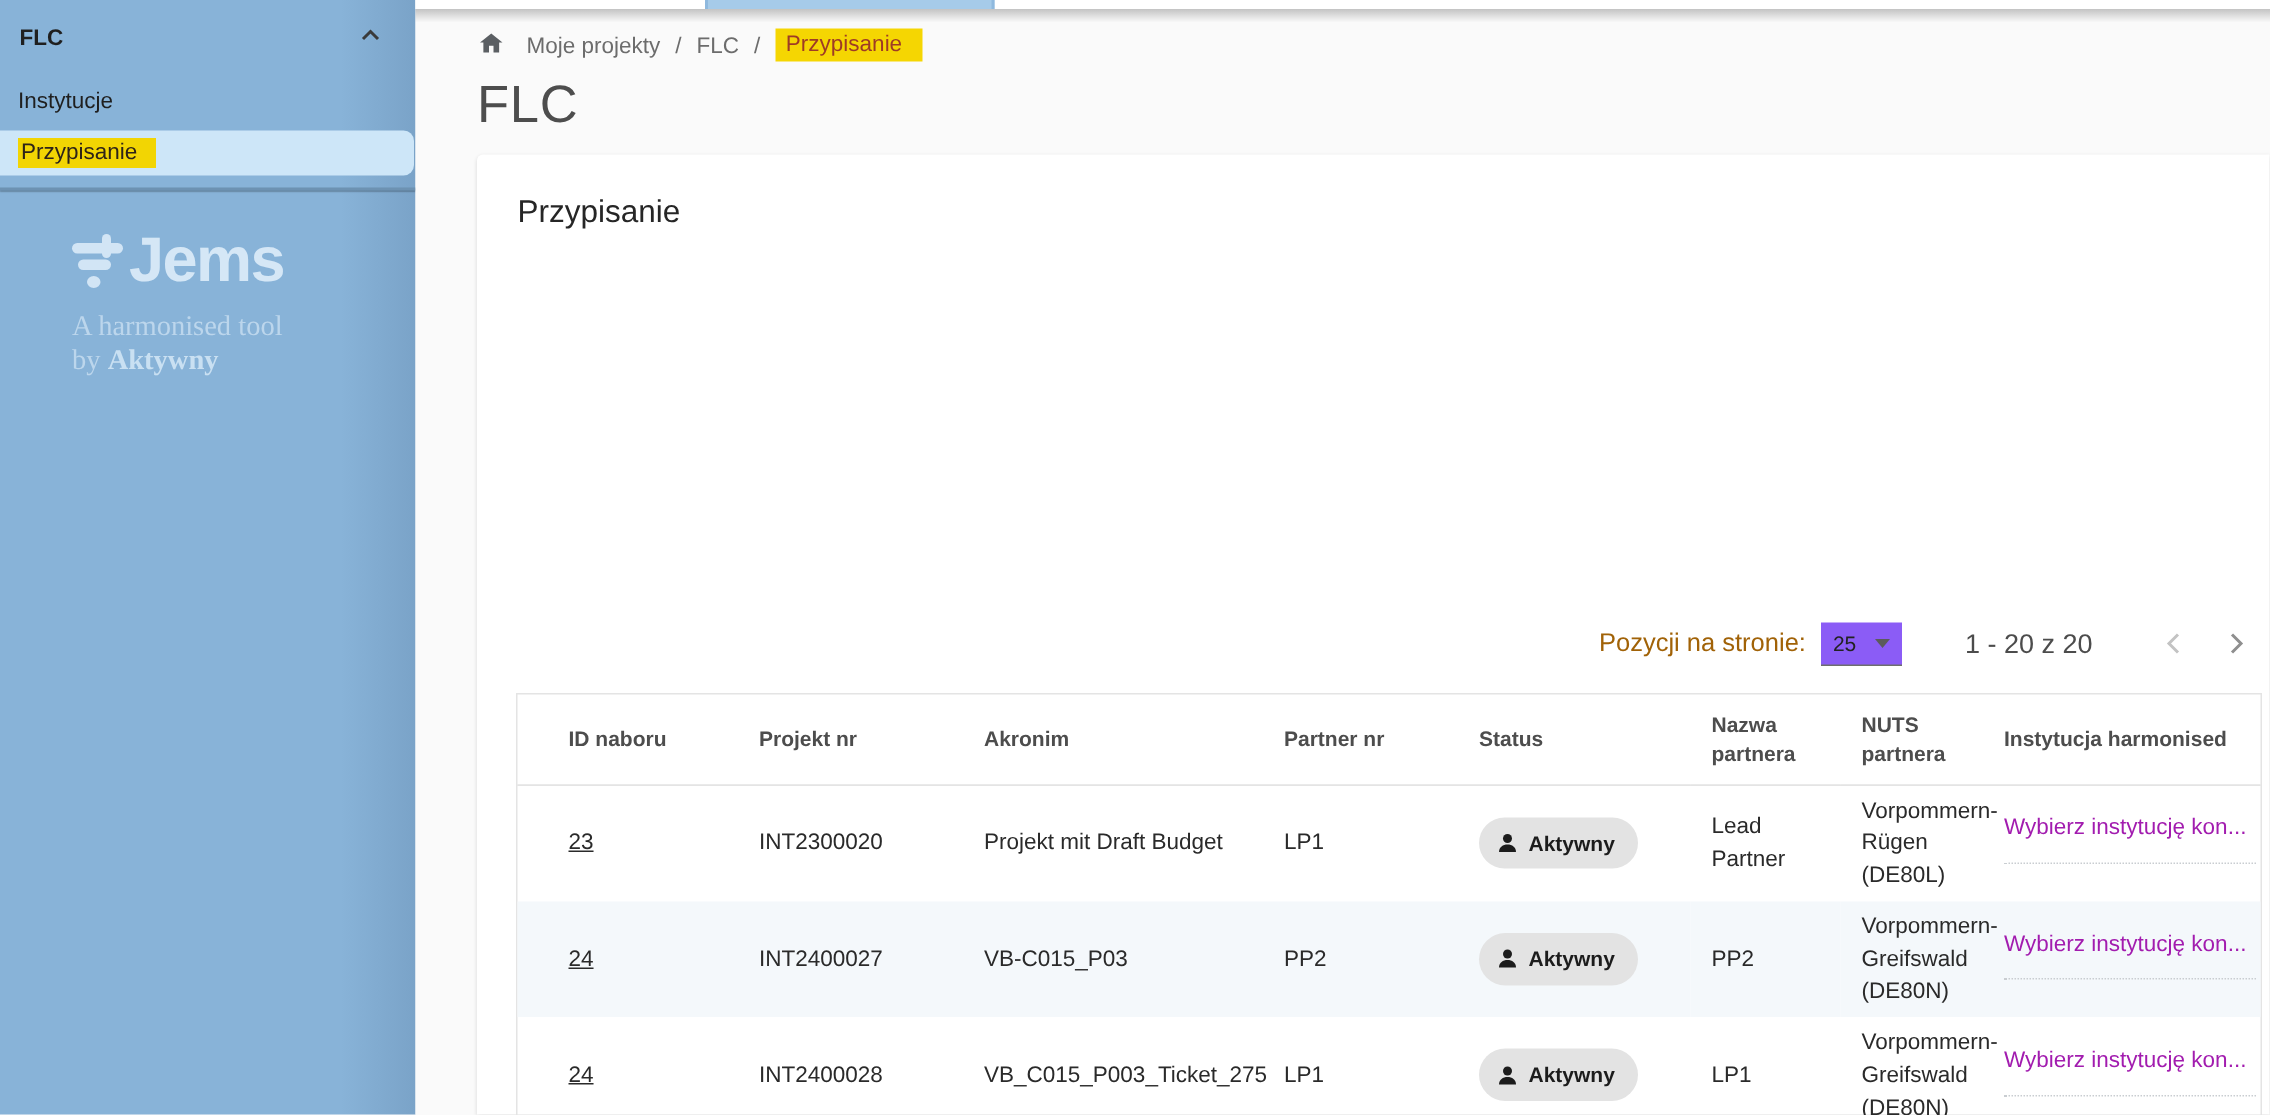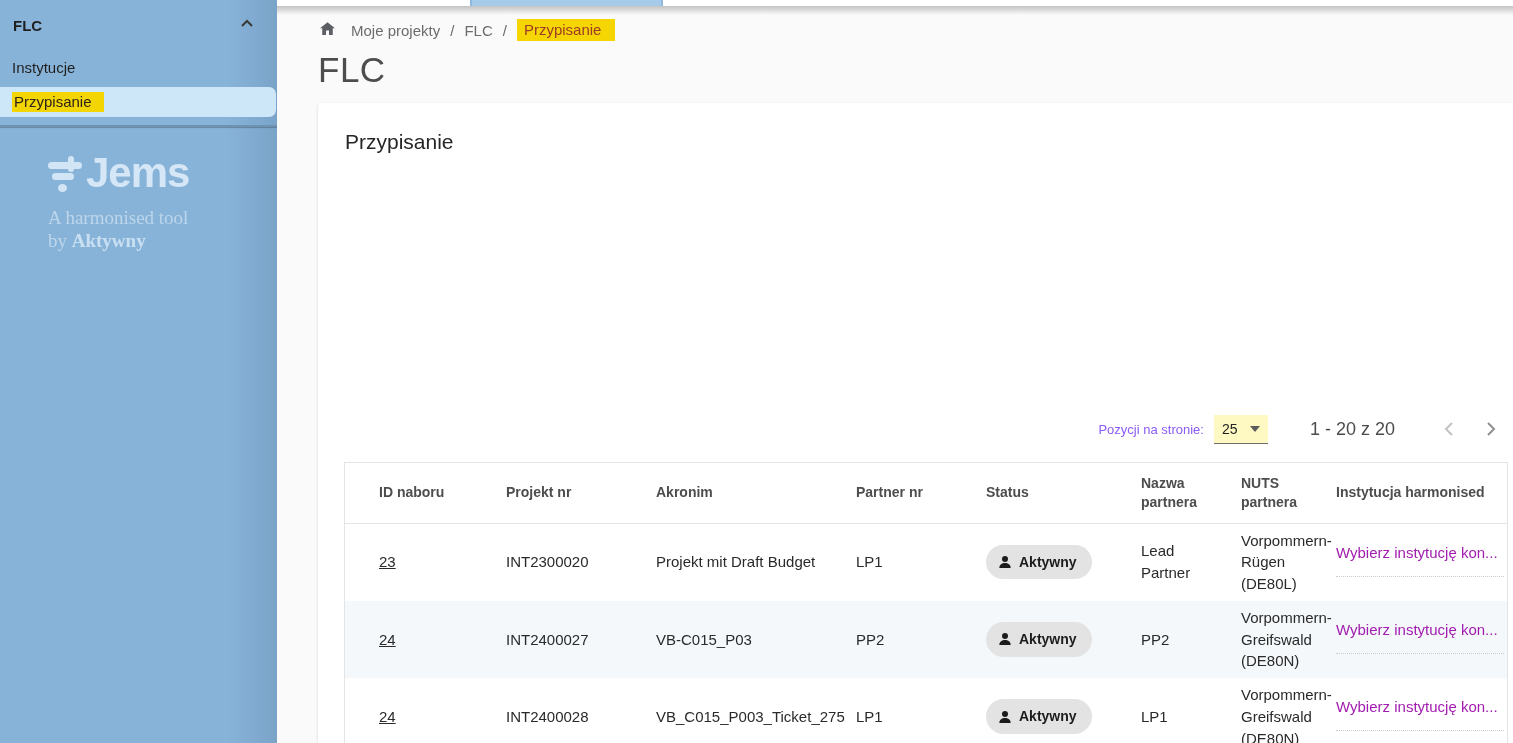--- a/index.html
+++ b/index.html
@@ -64,22 +64,22 @@
   .ffield input::placeholder { color:#757575; opacity:1; }
   .ff0 { left:24px;  top:67px; width:200px; }
   .ff1 { left:241px; top:67px; width:200px; }
   .ff2 { left:458px; top:67px; width:200px; }
   .ff3 { left:675px; top:67px; width:200px; }
   .ff4 { left:24px;  top:141px; width:318px; }
   .info-ic { position:absolute; left:361px; top:141px; width:20px; height:20px; cursor:pointer; }
 
   
   .pagination { position:absolute; right:14px; top:309px; height:34px; display:flex; align-items:center; }
-  .pg-label { font-size:13px; color:#8b5cf6; }
-  .pg-select { margin-left:10px; width:54px; height:29px; background:#fef9c3; border-bottom:1px solid #6e6e6e;
+  .pg-label { font-size:17px; color:#a16207; }
+  .pg-select { margin-left:10px; width:54px; height:29px; background:#8b5cf6; border-bottom:1px solid #6e6e6e;
     display:flex; align-items:center; padding:0 8px; cursor:pointer; }
   .pg-select .val { font-size:14px; color:#222; flex:1; }
   .pg-caret { width:0; height:0; border-left:5px solid transparent; border-right:5px solid transparent;
     border-top:6px solid #5b5b5b; }
   .pg-range { margin-left:42px; font-size:18px; color:#4c4c4c; }
   .pg-prev { margin-left:46px; cursor:default; }
   .pg-next { margin-left:26px; cursor:pointer; }
 
   
   .tablewrap { position:absolute; left:26px; top:359px; width:1164px;

